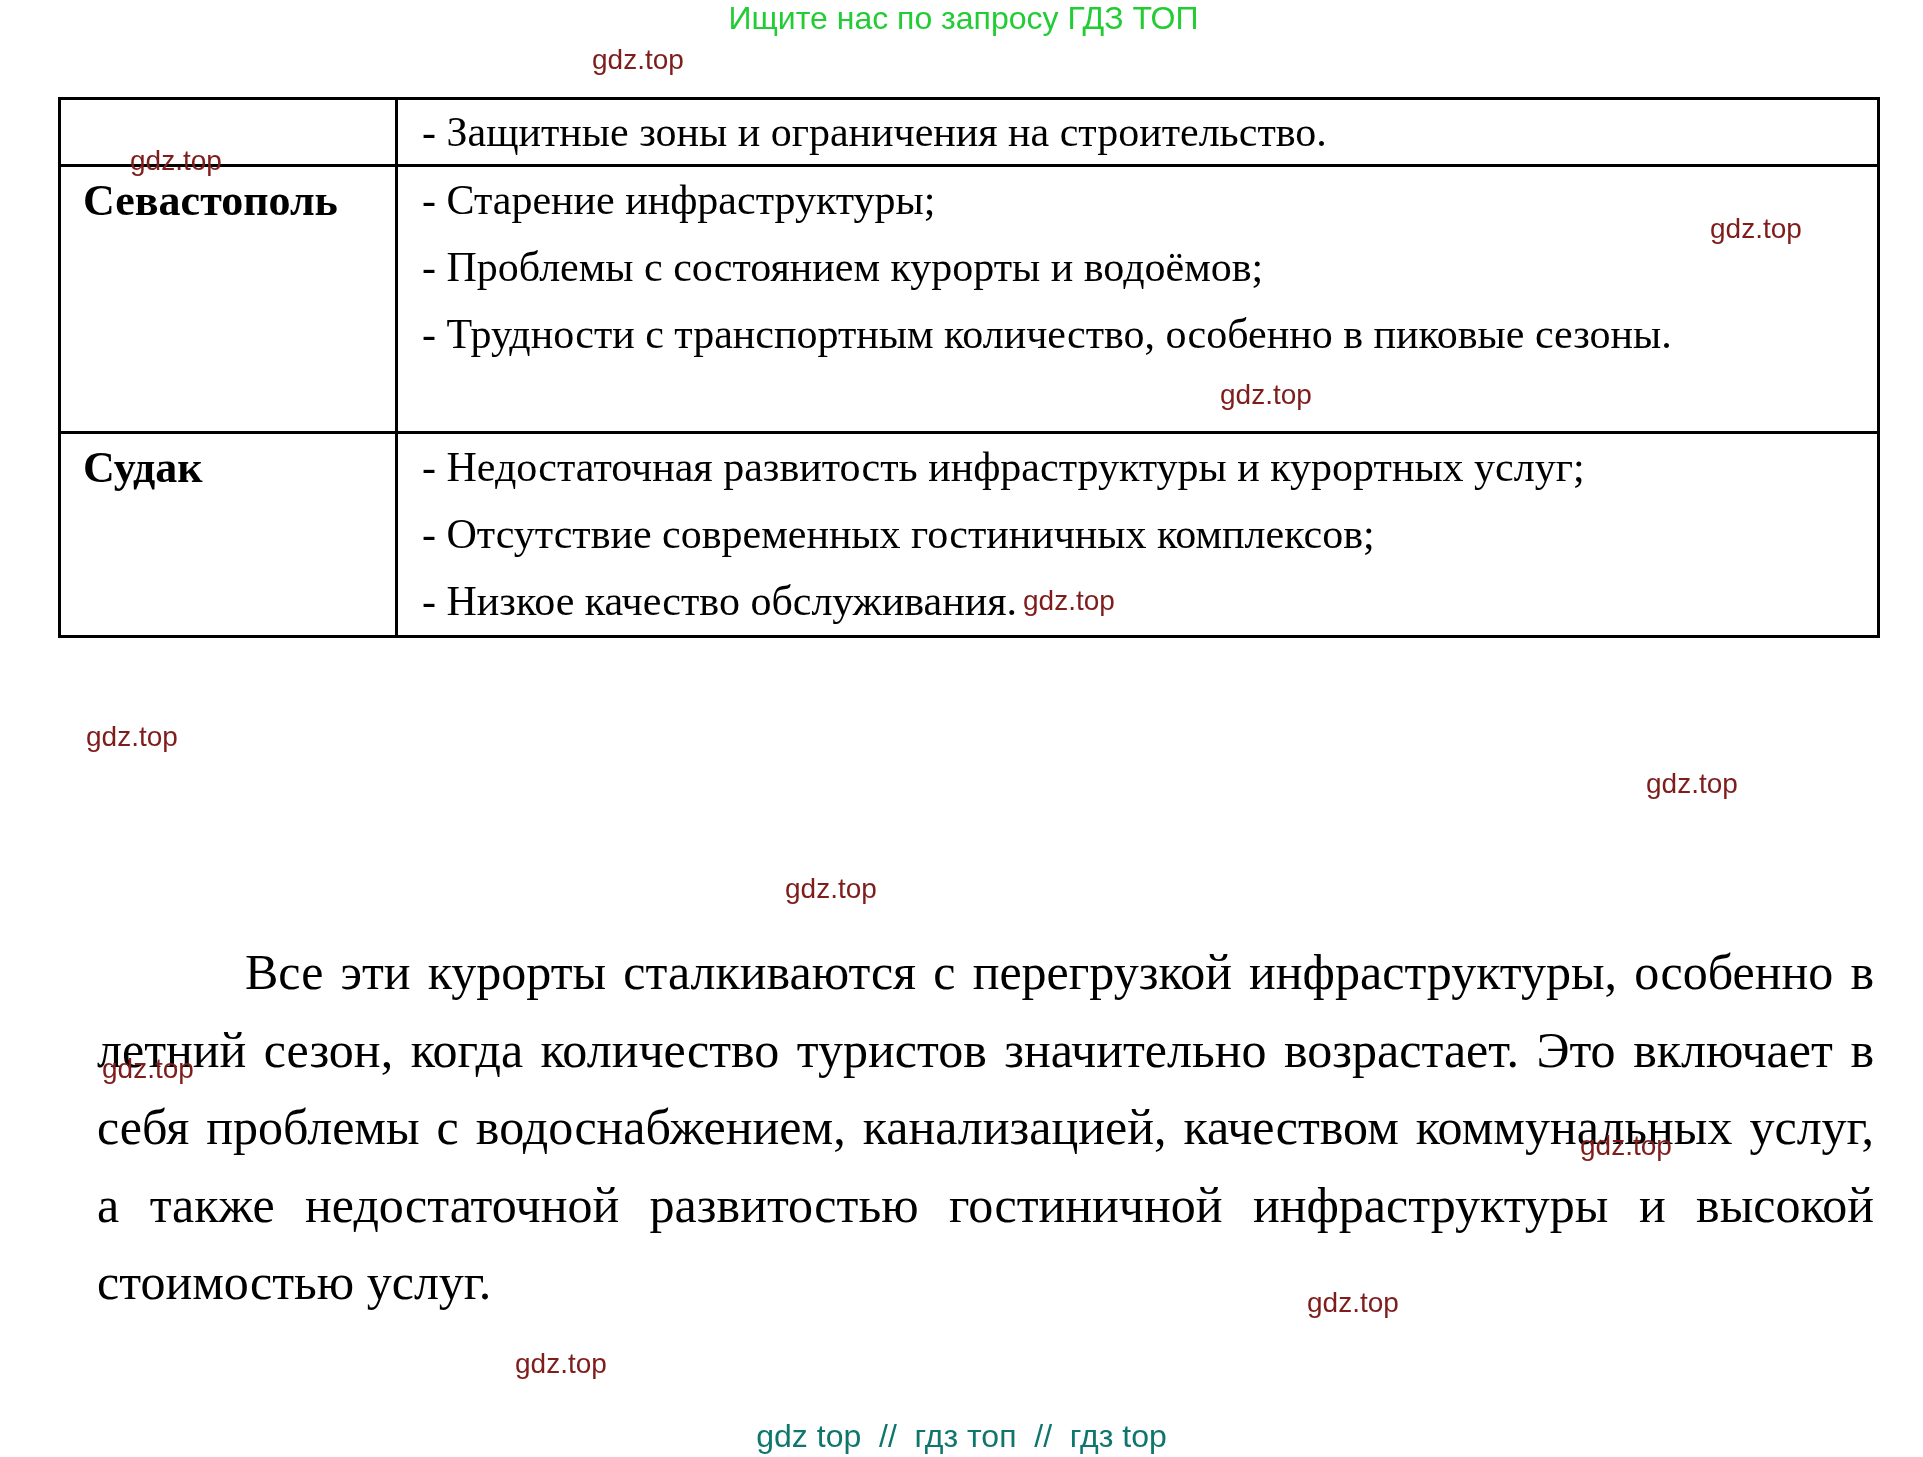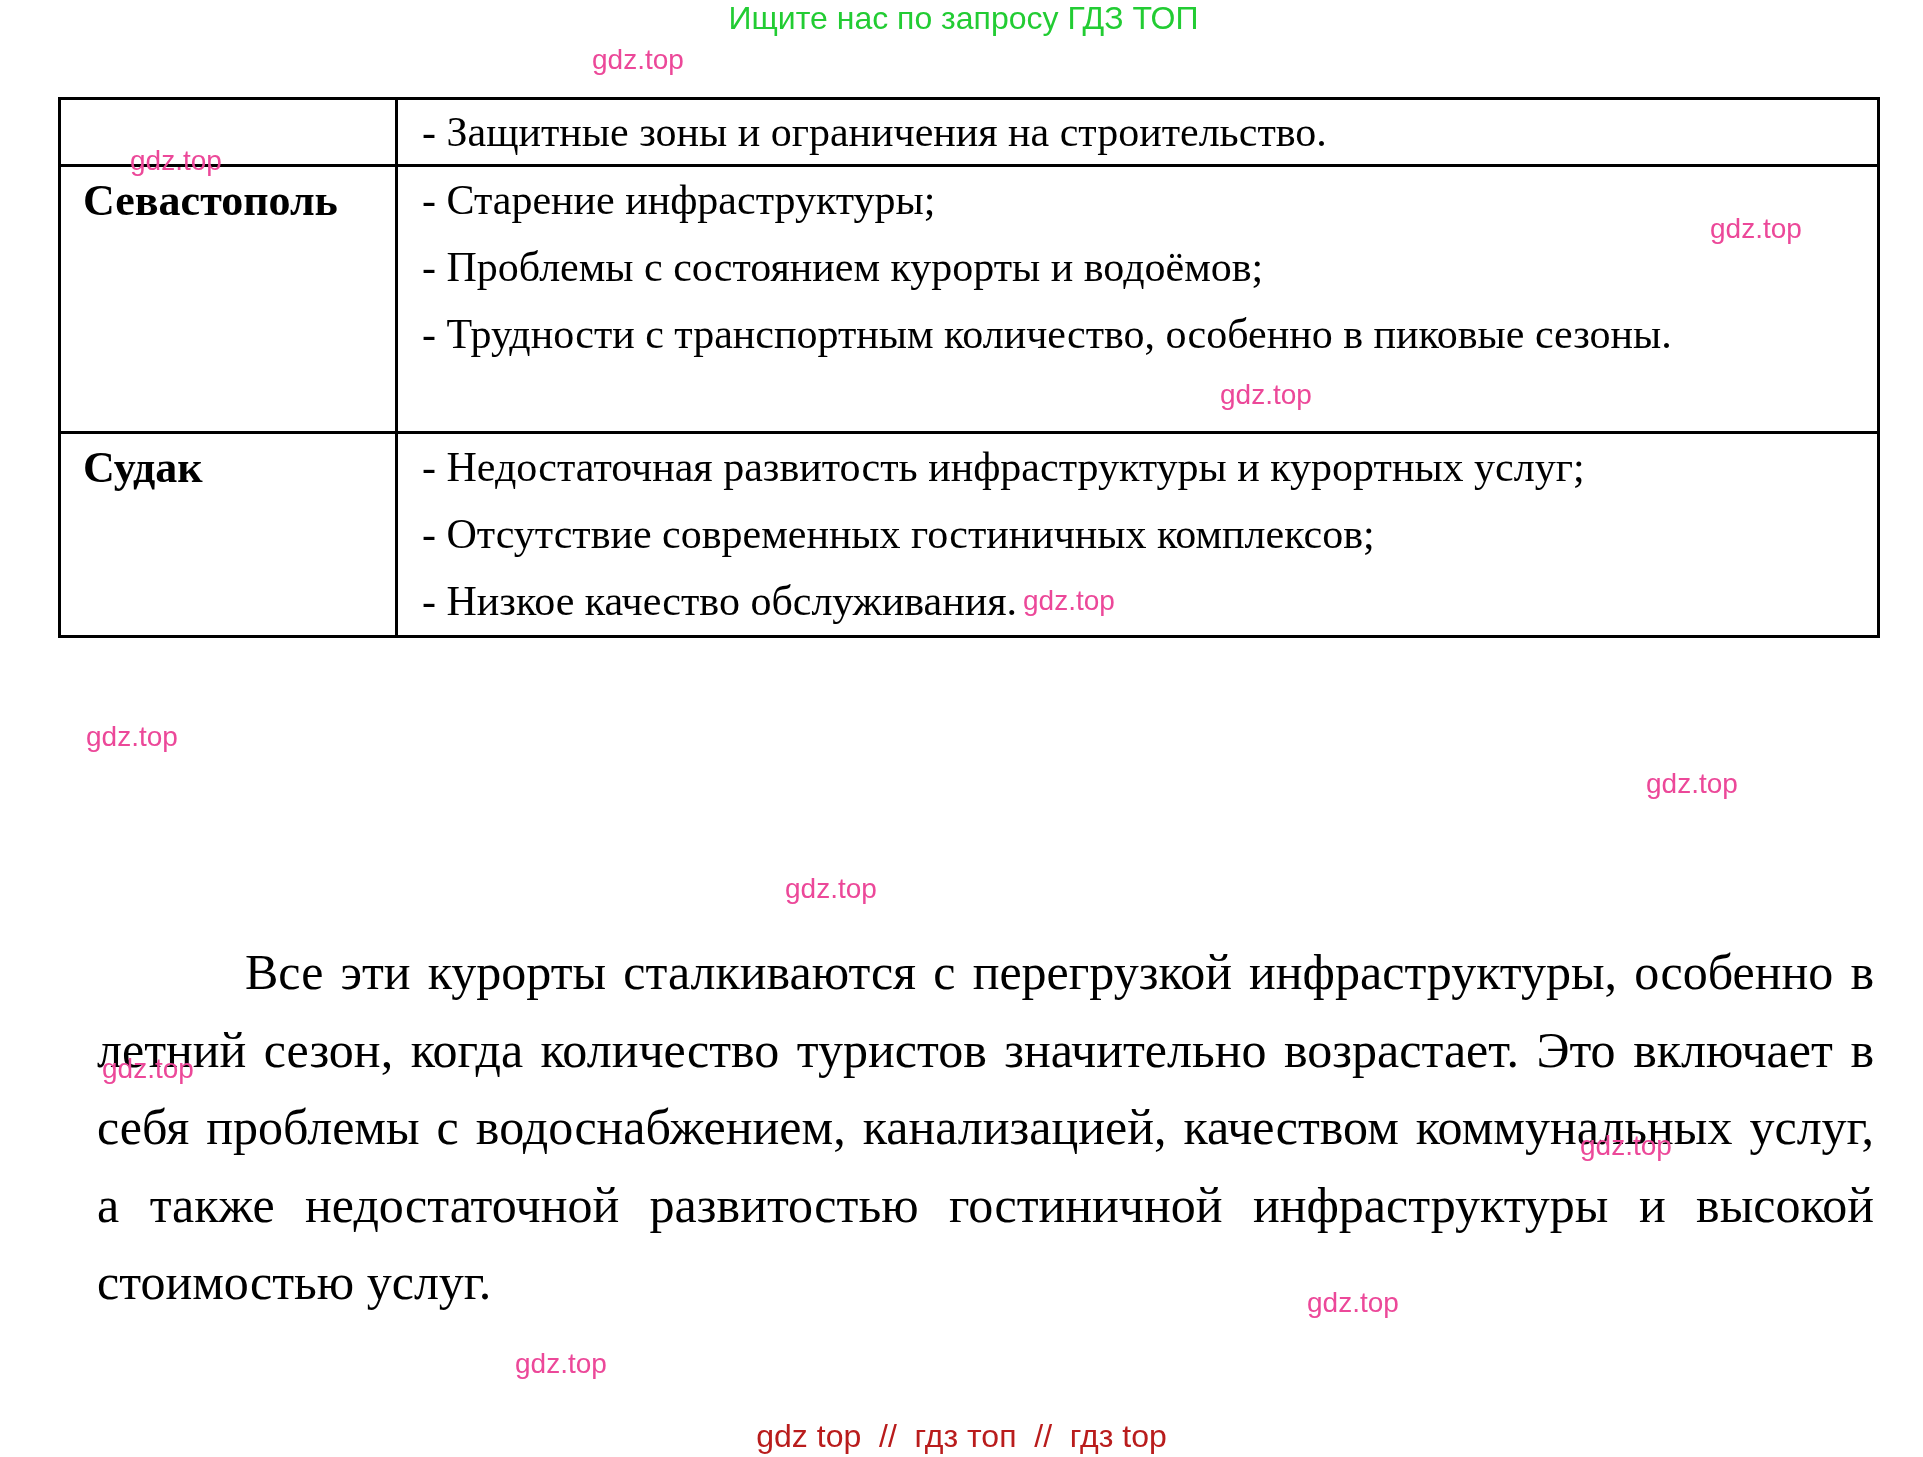--- a/index.html
+++ b/index.html
@@ -35,26 +35,26 @@
     .row-2 td { height: 264px; }
     .row-3 td { height: 196px; }
     .row-0 .issue { line-height: 64px; }
     .summary {
       position: absolute; left: 83px; top: 920px; width: 1777px;
       font-size: 50px; line-height: 77.5px; text-align: justify;
       text-indent: 148px;
     }
     .watermark {
       position: absolute; font-family: "Liberation Sans", sans-serif;
-      font-size: 28px; line-height: 30px; color: #ec4899; white-space: nowrap;
+      font-size: 28px; line-height: 30px; color: #7f1d1d; white-space: nowrap;
     }
     .footer {
       position: absolute; left: 0; top: 1418px; width: 1923px; text-align: center;
       font-family: "Liberation Sans", sans-serif; font-size: 32px; line-height: 36px;
-      color: #b91c1c; white-space: pre;
+      color: #0f766e; white-space: pre;
     }
   </style>
 </head>
 <body>
 
 <div class="top-banner">Ищите нас по запросу ГДЗ ТОП</div>
 
 <table class="doc-table">
   <colgroup>
       <col class="c1">

